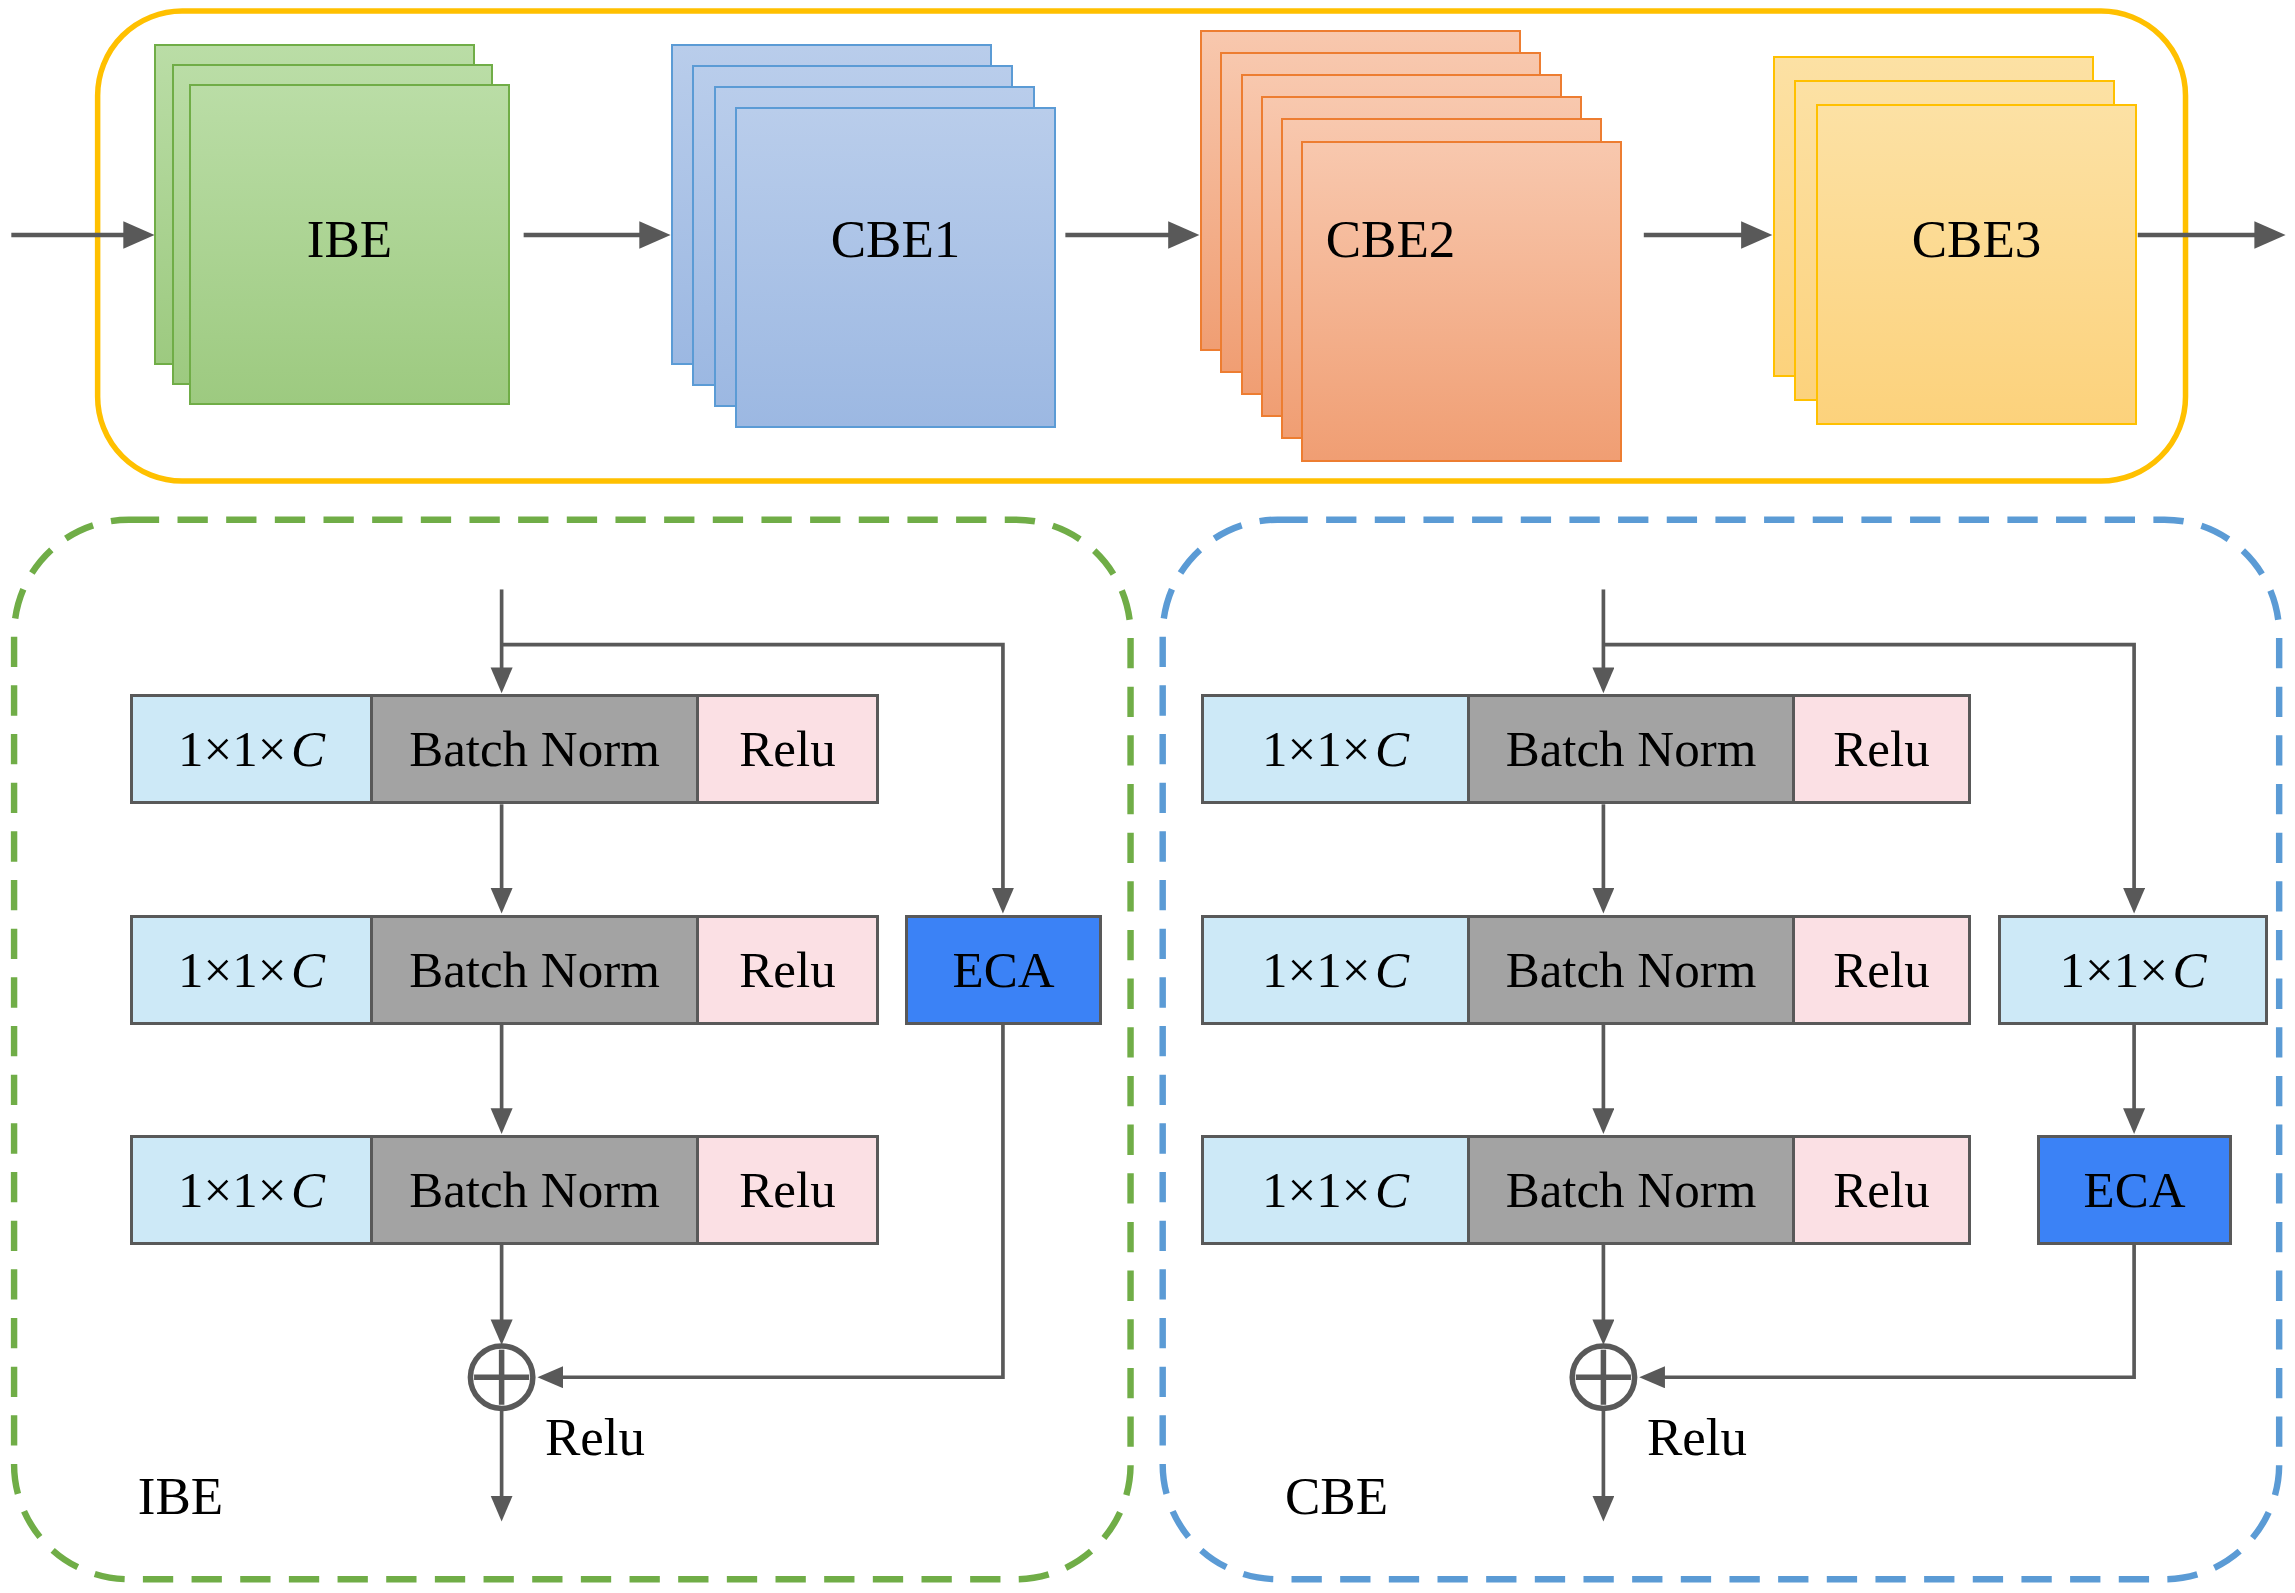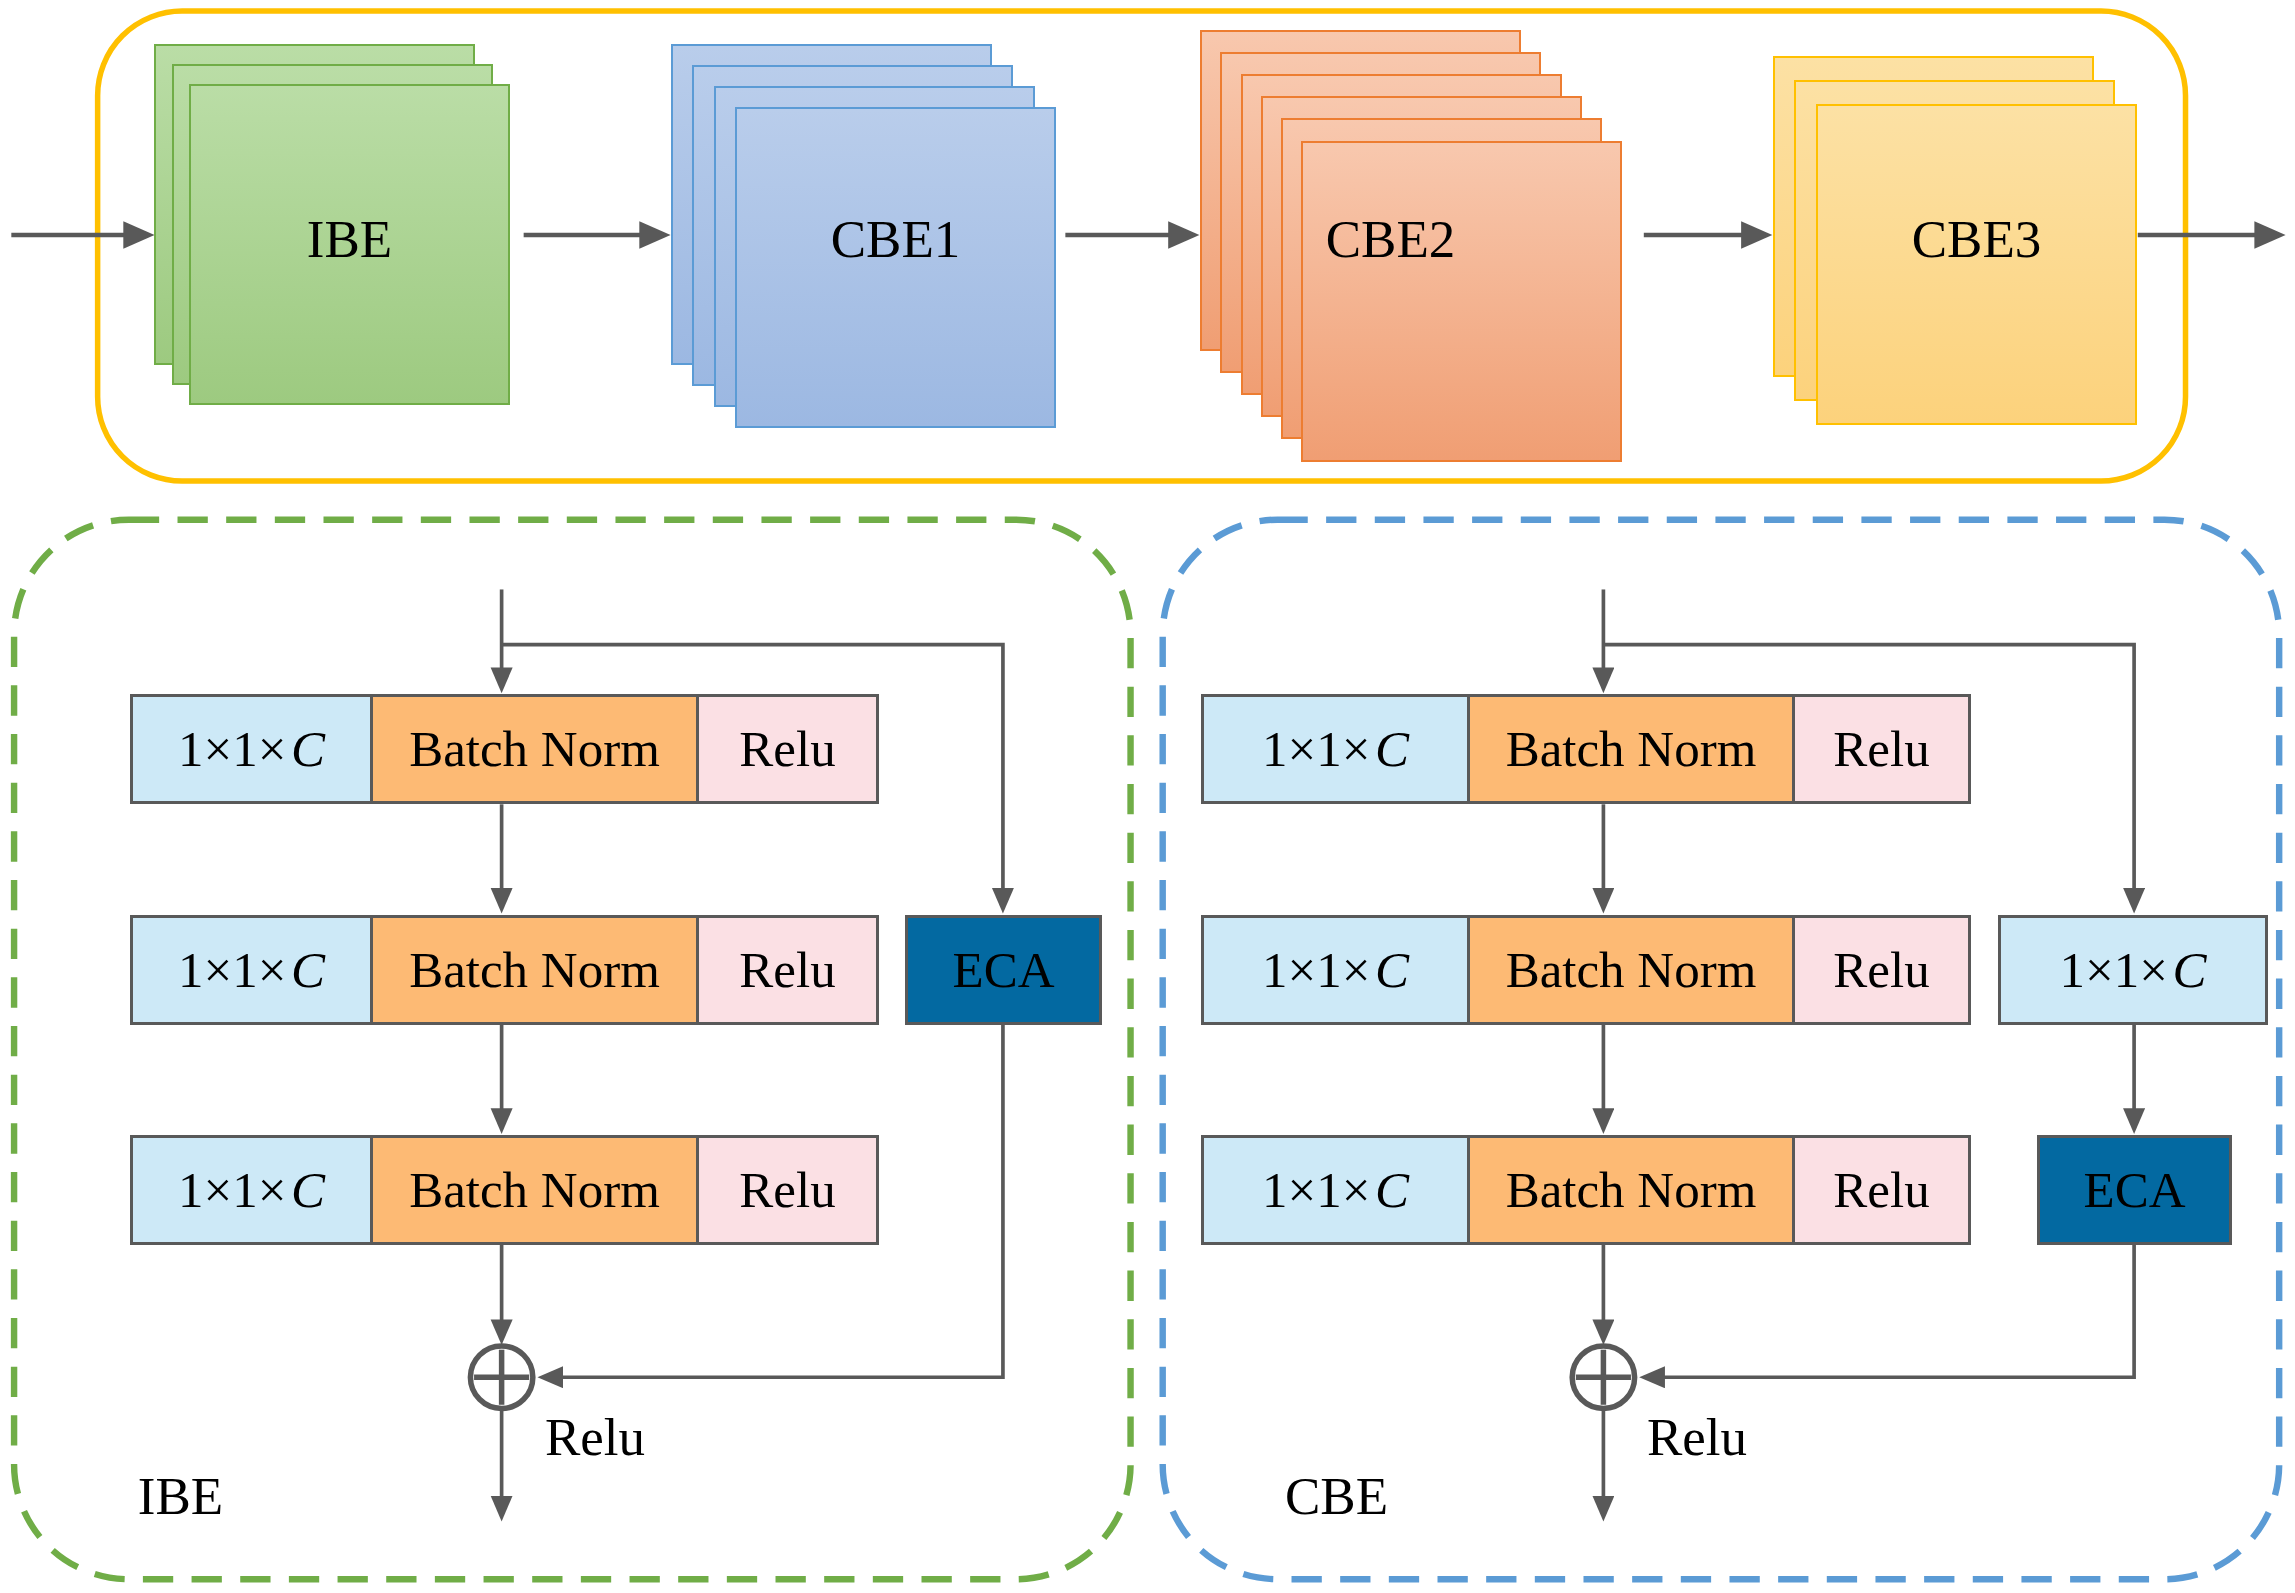--- a/index.html
+++ b/index.html
@@ -26,27 +26,27 @@
   .row{
     position:absolute;z-index:2;display:flex;height:110px;
     border:3.7px solid #595959;box-sizing:border-box;background:#fff;
   }
   .cell{
     display:flex;align-items:center;justify-content:center;
     box-sizing:border-box;height:100%;font-size:51px;white-space:nowrap;
   }
   .cell + .cell{border-left:3.7px solid #595959;}
   .conv{background:#CDE9F7;}
-  .bn{background:#fdba74;flex:1;}
+  .bn{background:#a3a3a3;flex:1;}
   .rl{background:#FBE0E4;}
   .box{
     position:absolute;z-index:2;display:flex;align-items:center;justify-content:center;
     height:110px;border:3.7px solid #595959;box-sizing:border-box;font-size:51px;white-space:nowrap;
   }
-  .eca{background:#0369a1;}
+  .eca{background:#3b82f6;}
   .sideconv{background:#CDE9F7;}
   .it{font-style:italic;margin-left:4.6px;}
   .free-label{position:absolute;z-index:3;font-size:53px;line-height:61px;}
   .title-label{position:absolute;z-index:3;font-size:53px;line-height:61px;width:147px;text-align:center;}
 </style>
 </head>
 <body>
 
 <div class="canvas">
 

